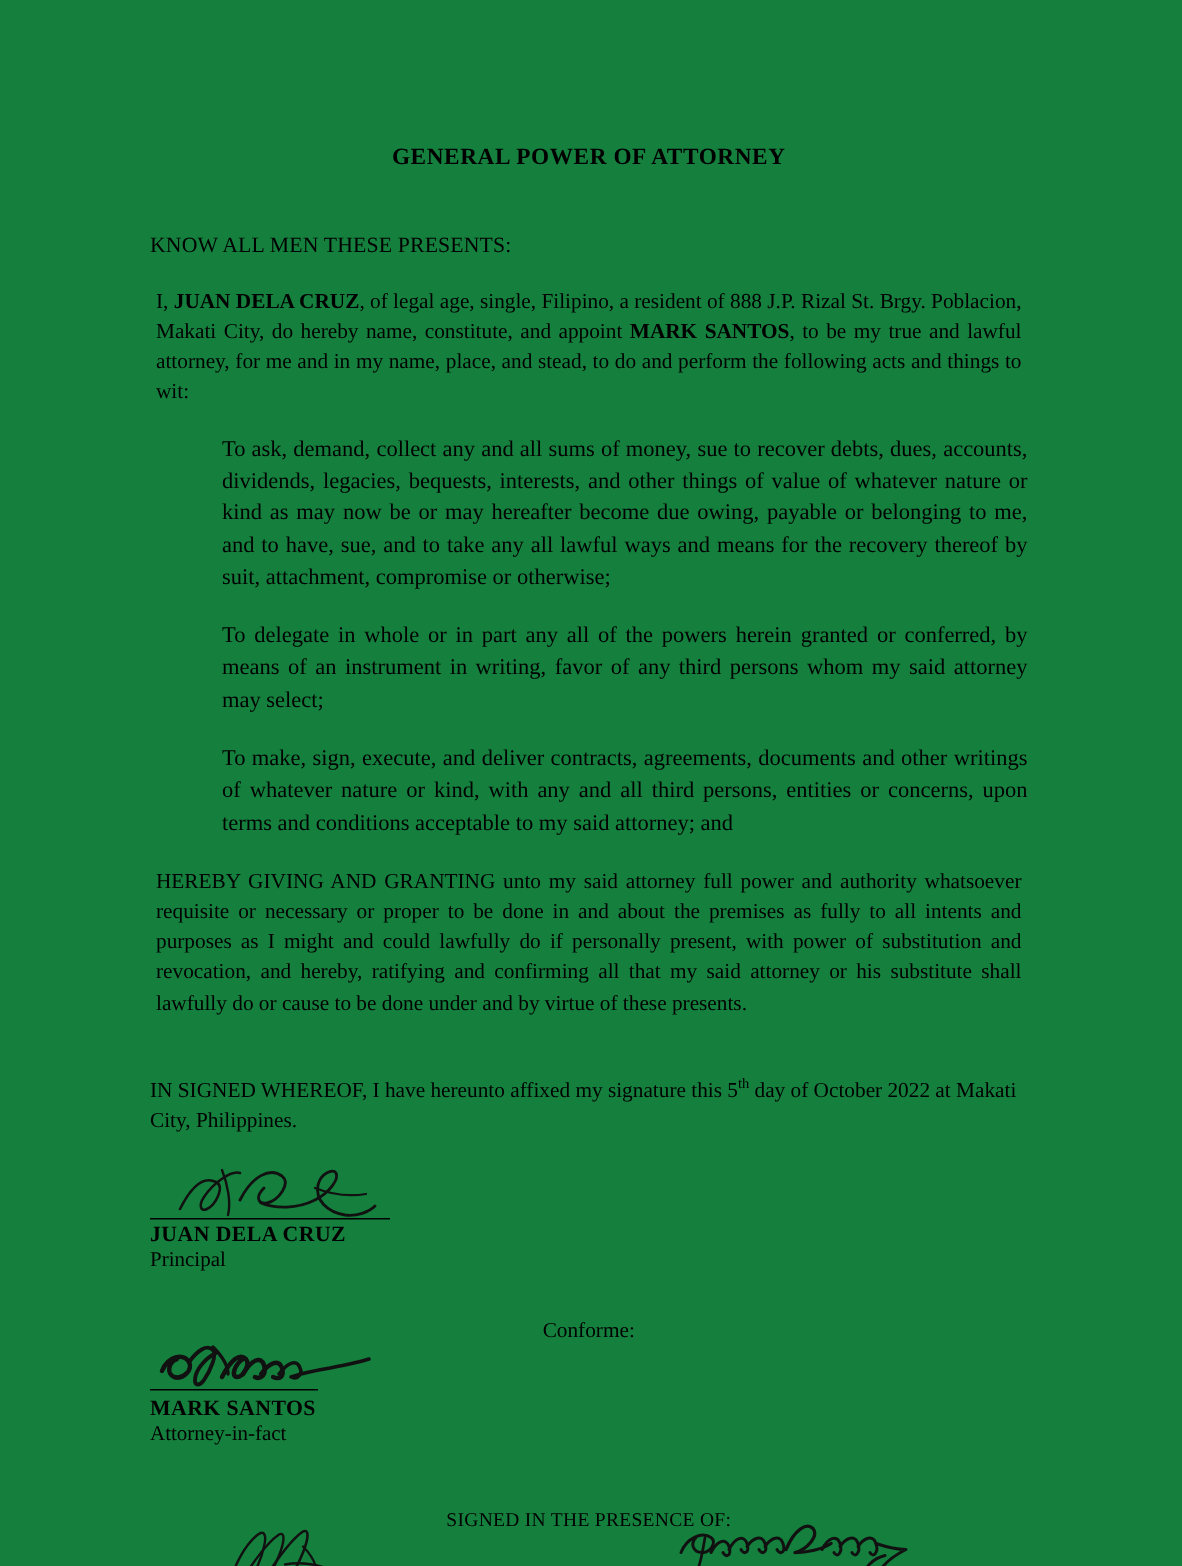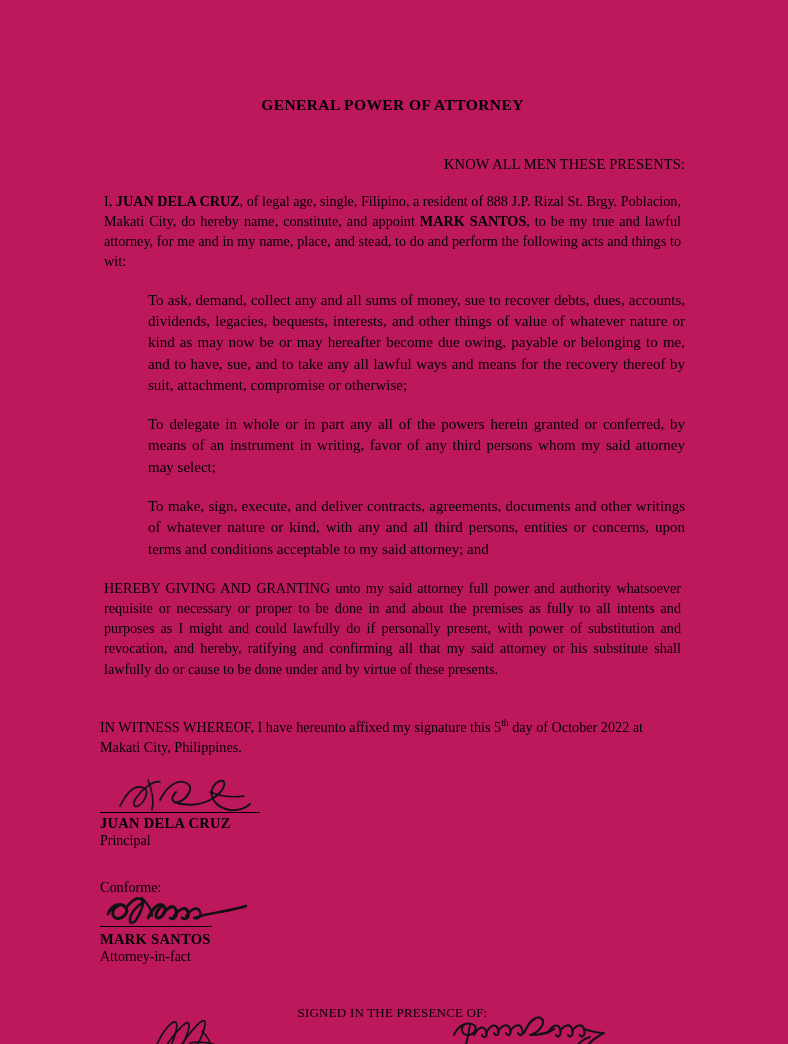--- a/index.html
+++ b/index.html
@@ -13,40 +13,39 @@
     position: relative;
     font-family: "Liberation Serif", "DejaVu Serif", serif;
     color: #000000;
     overflow: hidden;
   }
   .page {
     position: absolute;
     left: 0; top: 0;
     width: 788px;
     height: 1044px;
-    background: #be185d;
+    background: #15803d;
   }
   .content {
     position: absolute;
     left: 100px;
     top: 0;
     width: 585px;
   }
   .doc-title {
     text-align: center;
     font-weight: bold;
     font-size: 15.5px;
     letter-spacing: 0.4px;
     margin-top: 96px;
   }
   .salutation {
     font-size: 14.5px;
     margin-top: 42px;
     letter-spacing: 0.1px;
-    text-align: right;
   }
   p.body-par {
     font-size: 14.2px;
     text-align: justify;
     line-height: 1.42;
     margin: 4px;
     margin-top: 18px;
   }
   p.indent-par {
     font-size: 15px;
@@ -90,20 +89,21 @@
     margin-top: 1px;
   }
   .sig-role {
     font-size: 14px;
     margin-top: 1px;
     font-family: Liberation Serif, serif;
   }
   .conforme-label {
     font-size: 14.2px;
     margin-top: 30px;
+    text-align: center;
   }
   .presence-label {
     font-size: 13px;
     margin-top: 40px;
     letter-spacing: 0.2px;
     text-align: center;
   }
   .witness-row {
     position: relative;
     margin-top: 0;
@@ -148,21 +148,21 @@
     <div class="salutation">KNOW ALL MEN THESE PRESENTS:</div>
 
     <p class="body-par"><span>I, </span><span class="b">JUAN DELA CRUZ</span><span>, of legal age, single, Filipino, a resident of 888 J.P. Rizal St. Brgy. Poblacion, Makati City, do hereby name, constitute, and appoint </span><span class="b">MARK SANTOS</span><span>, to be my true and lawful attorney, for me and in my name, place, and stead, to do and perform the following acts and things to wit:</span></p>
 
     <p class="indent-par">To ask, demand, collect any and all sums of money, sue to recover debts, dues, accounts, dividends, legacies, bequests, interests, and other things of value of whatever nature or kind as may now be or may hereafter become due owing, payable or belonging to me, and to have, sue, and to take any all lawful ways and means for the recovery thereof by suit, attachment, compromise or otherwise;</p>
     <p class="indent-par">To delegate in whole or in part any all of the powers herein granted or conferred, by means of an instrument in writing, favor of any third persons whom my said attorney may select;</p>
     <p class="indent-par">To make, sign, execute, and deliver contracts, agreements, documents and other writings of whatever nature or kind, with any and all third persons, entities or concerns, upon terms and conditions acceptable to my said attorney; and</p>
 
     <p class="body-par"><span>HEREBY GIVING AND GRANTING</span><span> unto my said attorney full power and authority whatsoever requisite or necessary or proper to be done in and about the premises as fully to all intents and purposes as I might and could lawfully do if personally present, with power of substitution and revocation, and hereby, ratifying and confirming all that my said attorney or his substitute shall lawfully do or cause to be done under and by virtue of these presents.</span></p>
 
-    <p class="witness-par"><span>IN WITNESS WHEREOF, I have hereunto affixed my signature this </span><span>5</span><sup>th</sup><span> day of October 2022 at Makati City, Philippines.</span></p>
+    <p class="witness-par"><span>IN SIGNED WHEREOF, I have hereunto affixed my signature this </span><span>5</span><sup>th</sup><span> day of October 2022 at Makati City, Philippines.</span></p>
 
     <div class="sig-block">
       <div class="sig-area">
         <svg class="ink" width="160" height="40" viewBox="0 0 160 40" style="left:14px; top:-2px;">
           <g fill="none" stroke="#111111" stroke-linecap="round" stroke-linejoin="round">
             <path d="M6 30 C14 14, 22 8, 30 12 C36 15, 30 27, 24 30 C20 32, 18 28, 22 22 C28 13, 40 4, 46 6" stroke-width="1.7"></path>
             <path d="M34 4 C38 14, 40 26, 38 34" stroke-width="1.6"></path>
             <path d="M46 24 C54 8, 66 2, 74 8 C80 13, 72 24, 64 26 C58 27, 56 22, 62 16" stroke-width="1.9"></path>
             <path d="M60 26 C70 30, 84 30, 96 24 C106 19, 112 10, 110 6 C108 3, 100 6, 98 14 C96 24, 104 32, 116 34 C124 35, 132 32, 136 28" stroke-width="1.9"></path>
             <path d="M96 16 C106 20, 118 22, 130 20" stroke-width="1.5"></path>

